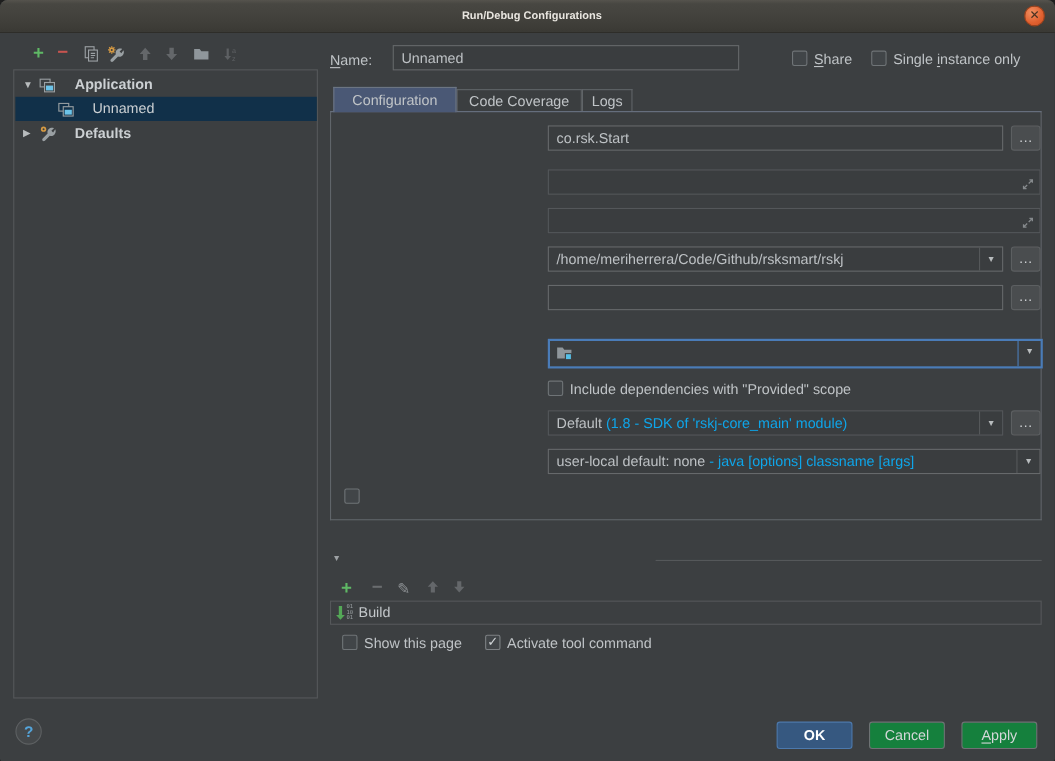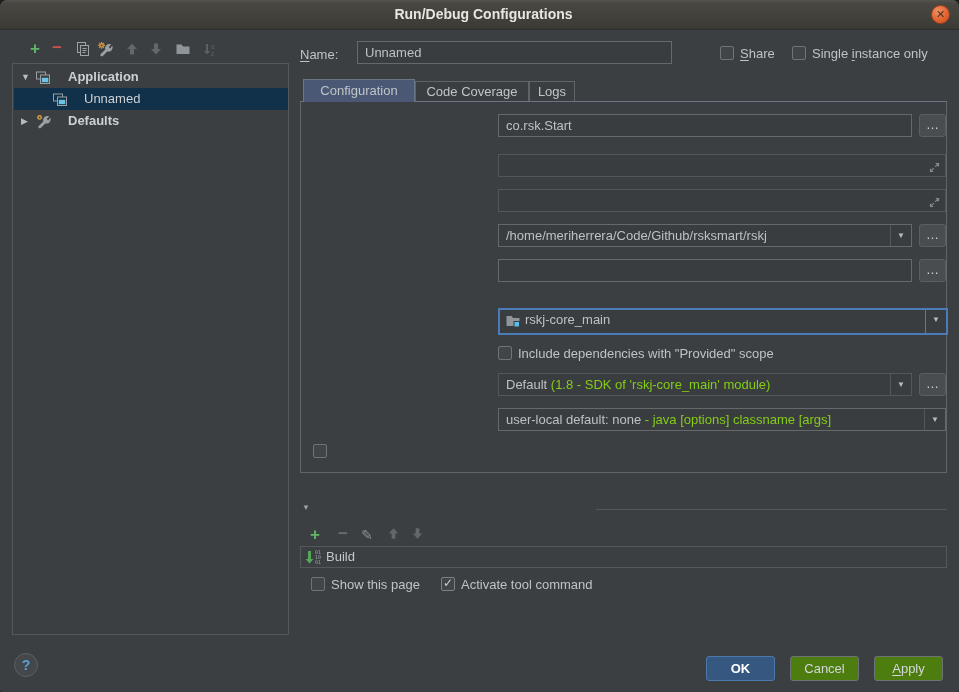--- a/index.html
+++ b/index.html
@@ -6,34 +6,34 @@
   html,body { margin:0; padding:0; background:#1e1e1e; }
   body { width:959px; height:692px; position:relative; overflow:hidden;
          font-family:"Liberation Sans","DejaVu Sans",sans-serif; font-size:13px; }
   .window { position:absolute; inset:0; background:#3c3f41; border-radius:7px 7px 2px 2px; }
 
   
   .titlebar { position:absolute; left:0; top:0; width:959px; height:30px;
     background:linear-gradient(#55534d, #484742 12%, #403f3a 70%, #3a3934);
     border-radius:7px 7px 0 0; border-bottom:1px solid #2e2d29; }
   .title { position:absolute; left:0; right:0; top:0; height:30px; line-height:29px;
-    text-align:center; color:#e9e6e0; font-weight:bold; font-size:14px;padding-left:8px; }
+    text-align:center; color:#e9e6e0; font-weight:bold; font-size:10px;padding-left:8px; }
   .close-btn { position:absolute; right:9px; top:5px; width:19px; height:19px; border-radius:50%;
     background:radial-gradient(circle at 35% 30%, #f29061, #e1602f 60%, #cf5224);
     border:1px solid #9f431d; color:#4b3222; font-size:11px; font-weight:bold;
     text-align:center; line-height:17px; cursor:pointer; }
 
   
   .lbl { position:absolute; height:17px; line-height:17px; color:#bfc3c6; white-space:nowrap; }
   u { text-underline-offset:2px; }
   .field { position:absolute; height:23px; background:#3a3d3f; border:1px solid #66696b;
     line-height:21px; color:#bdc1c4; }
   .field.dim-border { border-color:#54575a; }
   .fval { padding:0 7px; white-space:nowrap; overflow:hidden; display:block; }
-  .dim { color:#84cc16; }
+  .dim { color:#0ea5e9; }
   .combo .arrowbox { position:absolute; right:0; top:0; bottom:0; width:21px;
     border-left:1px solid #55585a; text-align:center; }
   .combo .arrowbox .arr { font-size:8px; color:#b8bcbe; line-height:21px; display:block; }
   .combo.focused { border:2px solid #4a7cb8; line-height:19px; }
   .combo.focused .arrowbox { border-left:1px solid #4a7cb8; }
   .combo.focused .arrowbox .arr { line-height:19px; }
   .dots-btn { position:absolute; width:27px; height:23px; background:#4a4d4f; border:1px solid #5c5f61;
     border-radius:3px; color:#cdd0d2; text-align:center; line-height:19px; font-size:13px; cursor:pointer; }
   .cb { position:absolute; width:14px; height:14px; background:#414548; border:1px solid #6f7477;
     border-radius:2px; cursor:pointer; }
@@ -67,21 +67,21 @@
   .task-box { position:absolute; left:300px; top:546px; width:647px; height:22px; border:1px solid #55585a; }
   .build-ic { position:absolute; left:4px; top:3px; display:flex; }
   .build-ic .digits { display:flex; flex-direction:column; margin-left:1px; }
   .build-ic .digits i { font-style:normal; font-family:"DejaVu Sans Mono",monospace;
     font-size:5px; line-height:5px; color:#9aa0a3; }
 
   
   .btn { position:absolute; width:69px; height:25px; border-radius:3px; text-align:center;
     line-height:23px; cursor:pointer; font-size:13px; }
   .btn.primary { background:#365880; border:1px solid #4c79ad; color:#ffffff; font-weight:bold; }
-  .btn.plain { background:#4d7c0f; border:1px solid #6e7274; color:#d4d7d9; }
+  .btn.plain { background:#15803d; border:1px solid #6e7274; color:#d4d7d9; }
   .help-btn { position:absolute; left:14px; top:653px; width:24px; height:24px; border-radius:50%;
     background:#45484a; border:1px solid #5d6062; color:#54a4da; font-weight:bold; font-size:14px;
     text-align:center; line-height:22px; cursor:pointer; }
 </style>
 </head>
 <body>
 
 <div class="window">
 
   <div class="titlebar">
@@ -222,21 +222,20 @@
   <div class="dots-btn" style="left:919px;top:224px;z-index:4"><span>…</span></div>
 
   <span class="lbl" style="left:310px;top:264px"><span></span><u>E</u><span>nvironment variables:</span></span>
   <div class="field" style="left:498px;top:259px;width:414px;z-index:4">
       <span class="fval"></span>
     </div>
   <div class="dots-btn" style="left:919px;top:259px;z-index:4"><span>…</span></div>
 
   <span class="lbl" style="left:310px;top:314px"><span>Use classpath of m</span><u>o</u><span>dule:</span></span>
   <div class="field combo focused" style="left:498px;top:308px;width:450px;height:27px;z-index:4">
-    <span class="fval" style="padding-left:25px;padding-right:26px">rskj-core_main</span>
     <span style="position:absolute;left:5px;top:3px">
       <svg width="16" height="16" viewBox="0 0 16 16">
         <path fill="#8f969b" d="M1.5 3h5L8 5h6.5v8h-13z"></path>
         <rect x="9" y="8.5" width="5.5" height="5.5" fill="#56c0e8" stroke="#3c3f41"></rect>
       </svg>
     </span>
     <span class="arrowbox">
         <span class="arr">▼</span>
       </span>
   </div>

